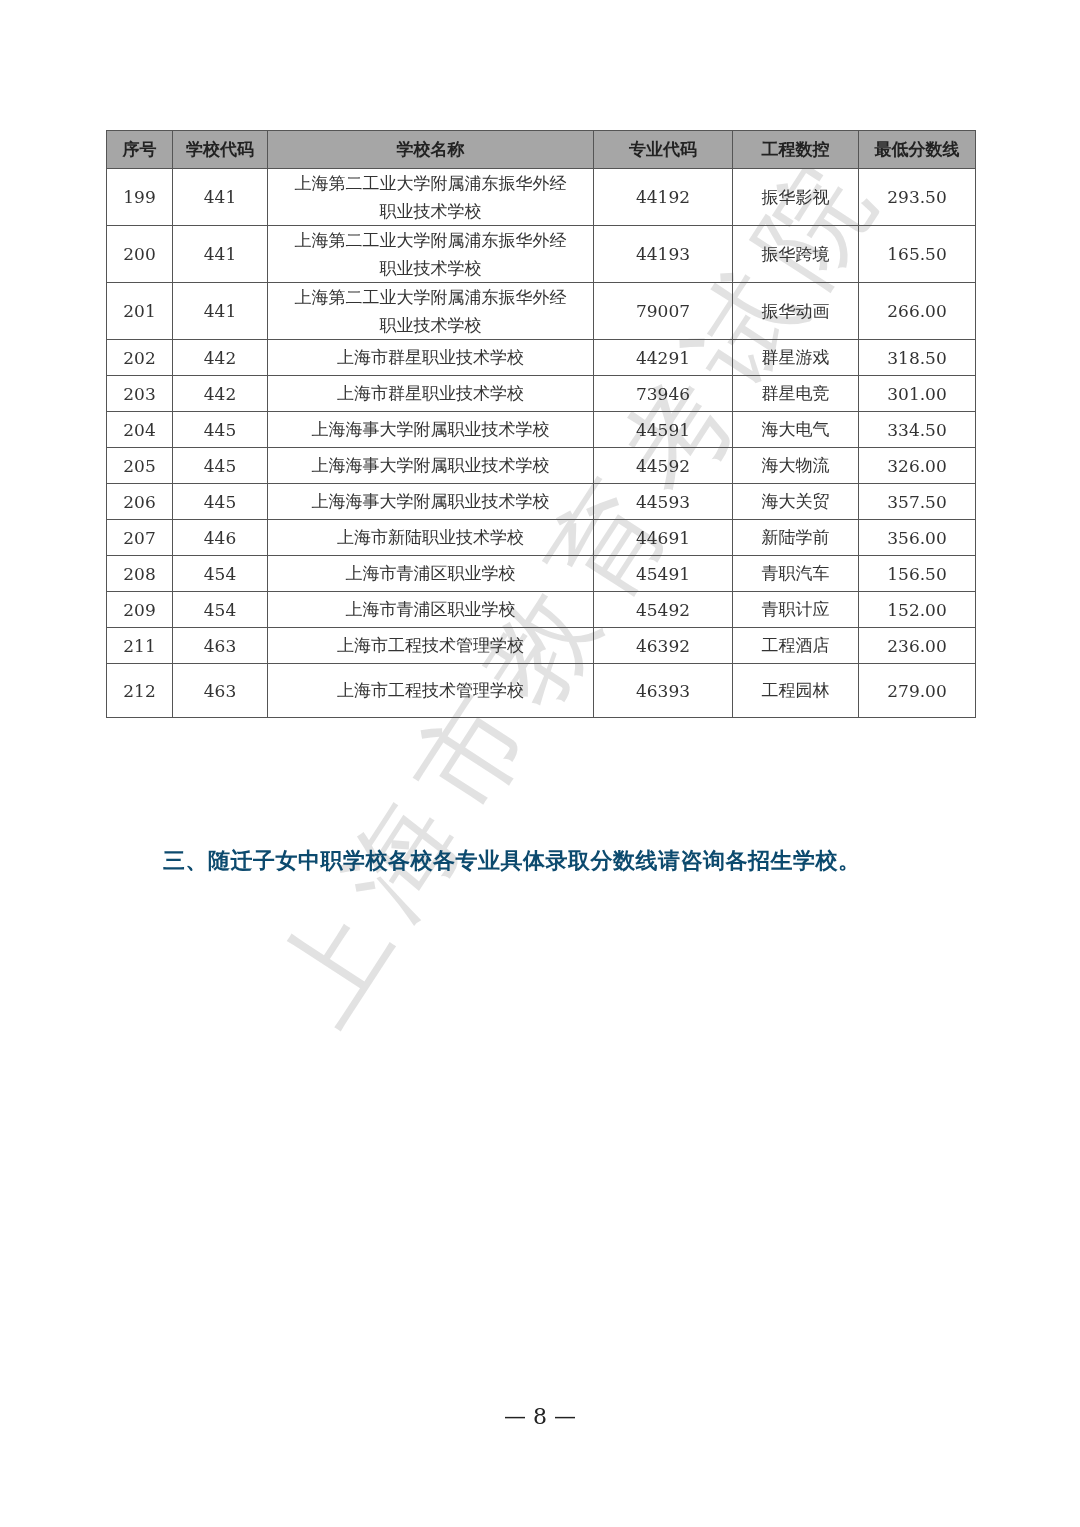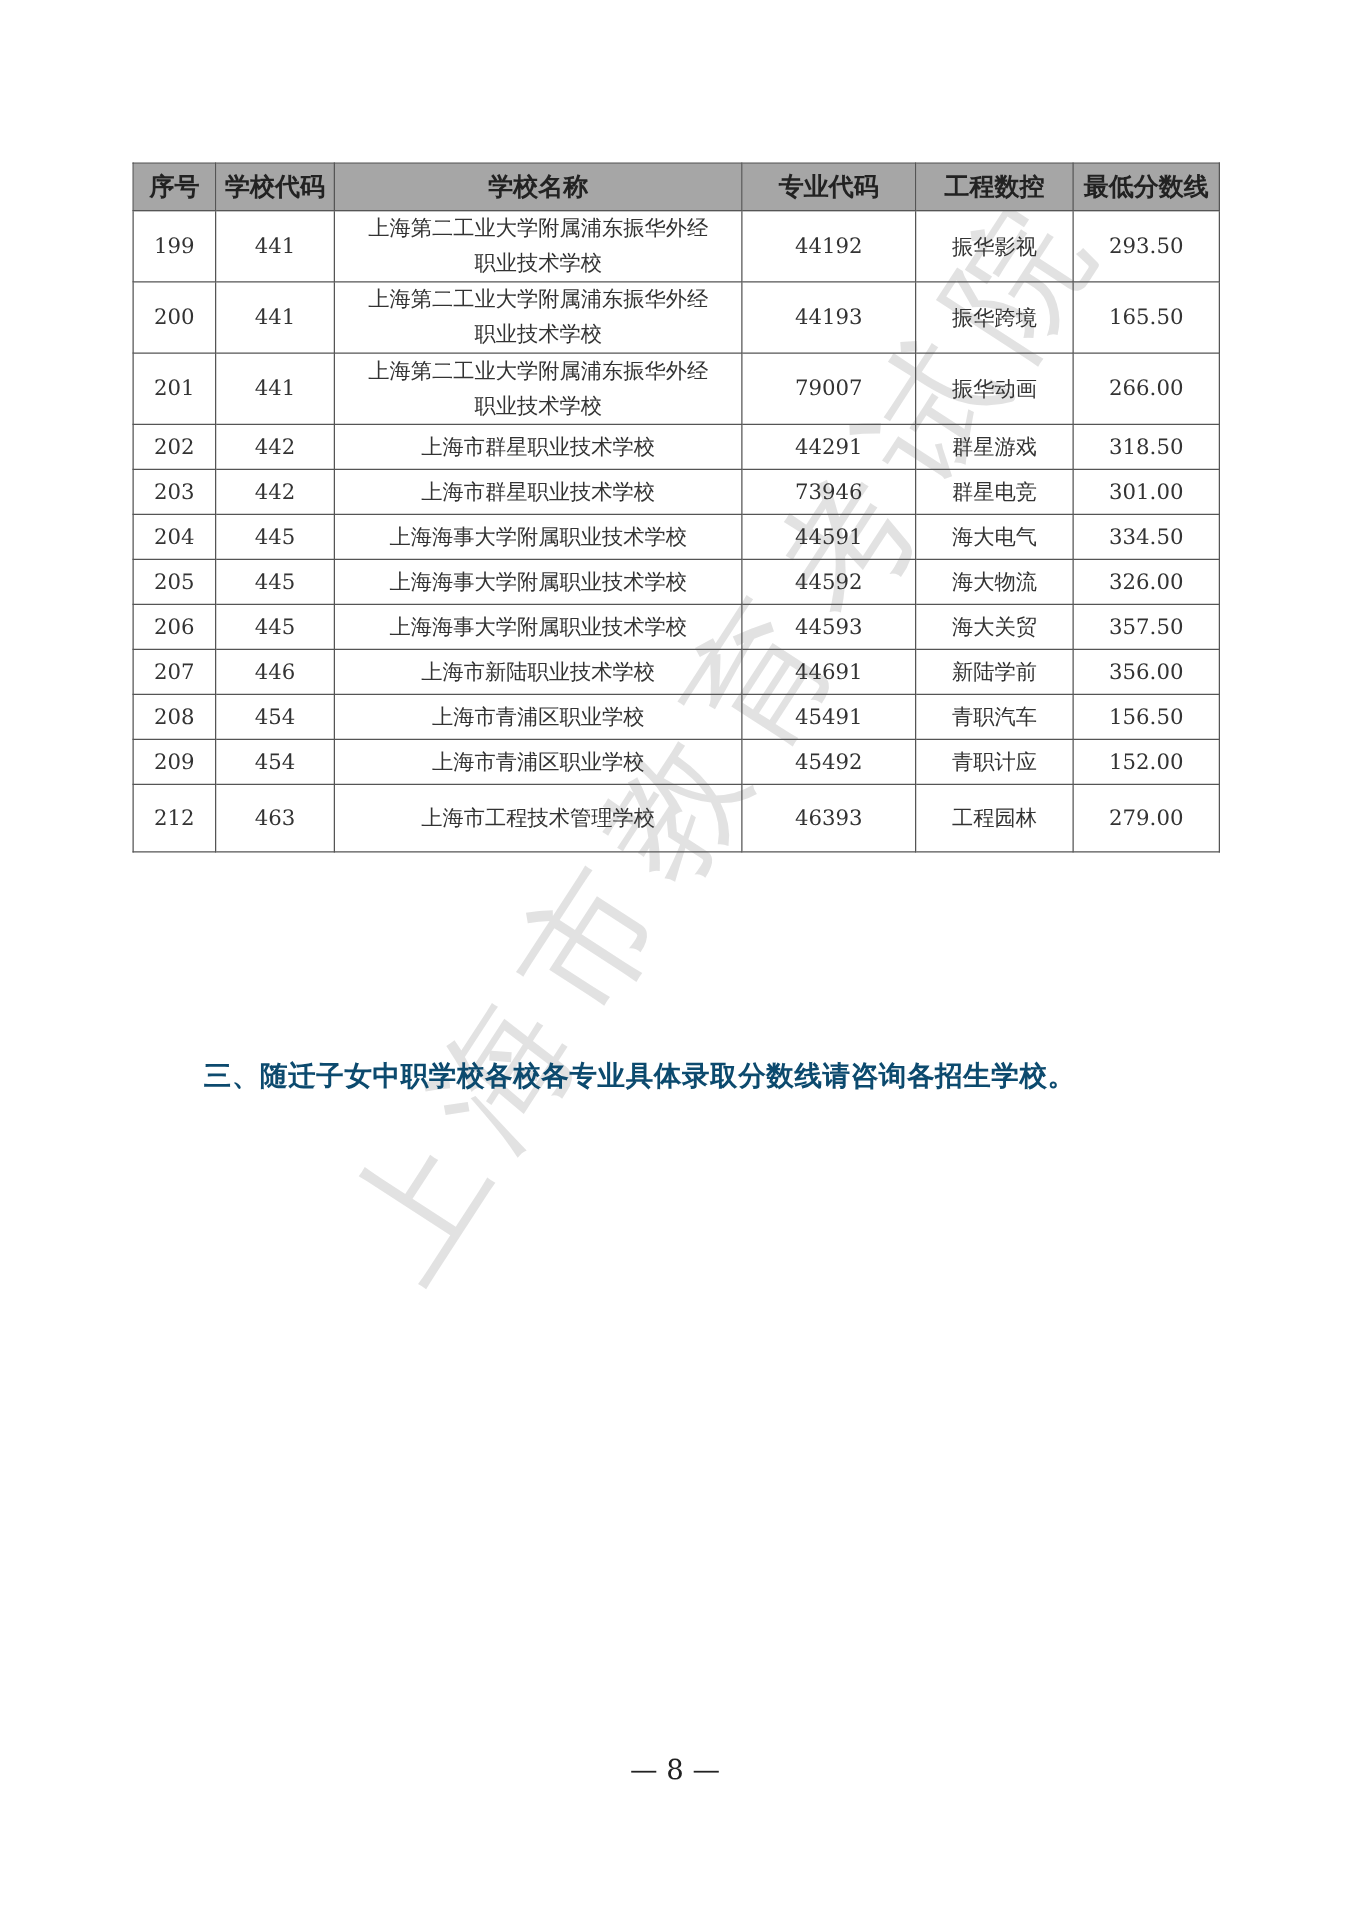--- a/index.html
+++ b/index.html
@@ -3,21 +3,21 @@
 <meta charset="utf-8">
 <style>
   html, body { margin: 0; padding: 0; background: #ffffff; }
   body { width: 1080px; height: 1527px; position: relative; overflow: hidden;
          font-family: "DejaVu Serif", "Liberation Serif", serif; color: #222; }
   .table-wrap { position: absolute; left: 106px; top: 130px; width: 869px; }
   table { border-collapse: collapse; width: 869px; table-layout: fixed; }
   th, td { border: 1.5px solid #555; text-align: center; vertical-align: middle;
            font-size: 17px; color: #333; padding: 0 4px; }
   th { background: #a6a6a6; height: 37px; font-family: "DejaVu Sans", "Liberation Sans", sans-serif;
-       font-weight: bold; font-size: 20px; color: #222; }
+       font-weight: bold; font-size: 17px; color: #222; }
   td { height: 35px; }
   td.two-line { height: 55px; line-height: 28px; }
   tr.tall td { height: 53px; }
   .note { position: absolute; left: 163px; top: 846px; font-family: "DejaVu Sans", "Liberation Sans", sans-serif;
           font-size: 22px; font-weight: bold; color: #0c4a6e; letter-spacing: 0.5px; text-align: center; }
   .page-num { position: absolute; left: 0; width: 1080px; top: 1404px; text-align: center;
               font-size: 22px; color: #222; }
   .watermark { position: absolute; left: 250px; top: 560px; transform: rotate(-57deg);
                transform-origin: center; font-family: "DejaVu Serif", serif; font-size: 108px;
                color: rgba(150,150,150,0.28); letter-spacing: 18px; white-space: nowrap;
@@ -130,20 +130,28 @@
       <td>156.50</td>
     </tr>
     <tr>
       <td>209</td>
       <td>454</td>
       <td>上海市青浦区职业学校</td>
       <td>45492</td>
       <td>青职计应</td>
       <td>152.00</td>
     </tr>
+    <tr>
+      <td>211</td>
+      <td>463</td>
+      <td>上海市工程技术管理学校</td>
+      <td>46392</td>
+      <td>工程酒店</td>
+      <td>236.00</td>
+    </tr>
     <tr class="tall">
       <td>212</td>
       <td>463</td>
       <td>上海市工程技术管理学校</td>
       <td>46393</td>
       <td>工程园林</td>
       <td>279.00</td>
     </tr>
   </tbody>
 </table>

